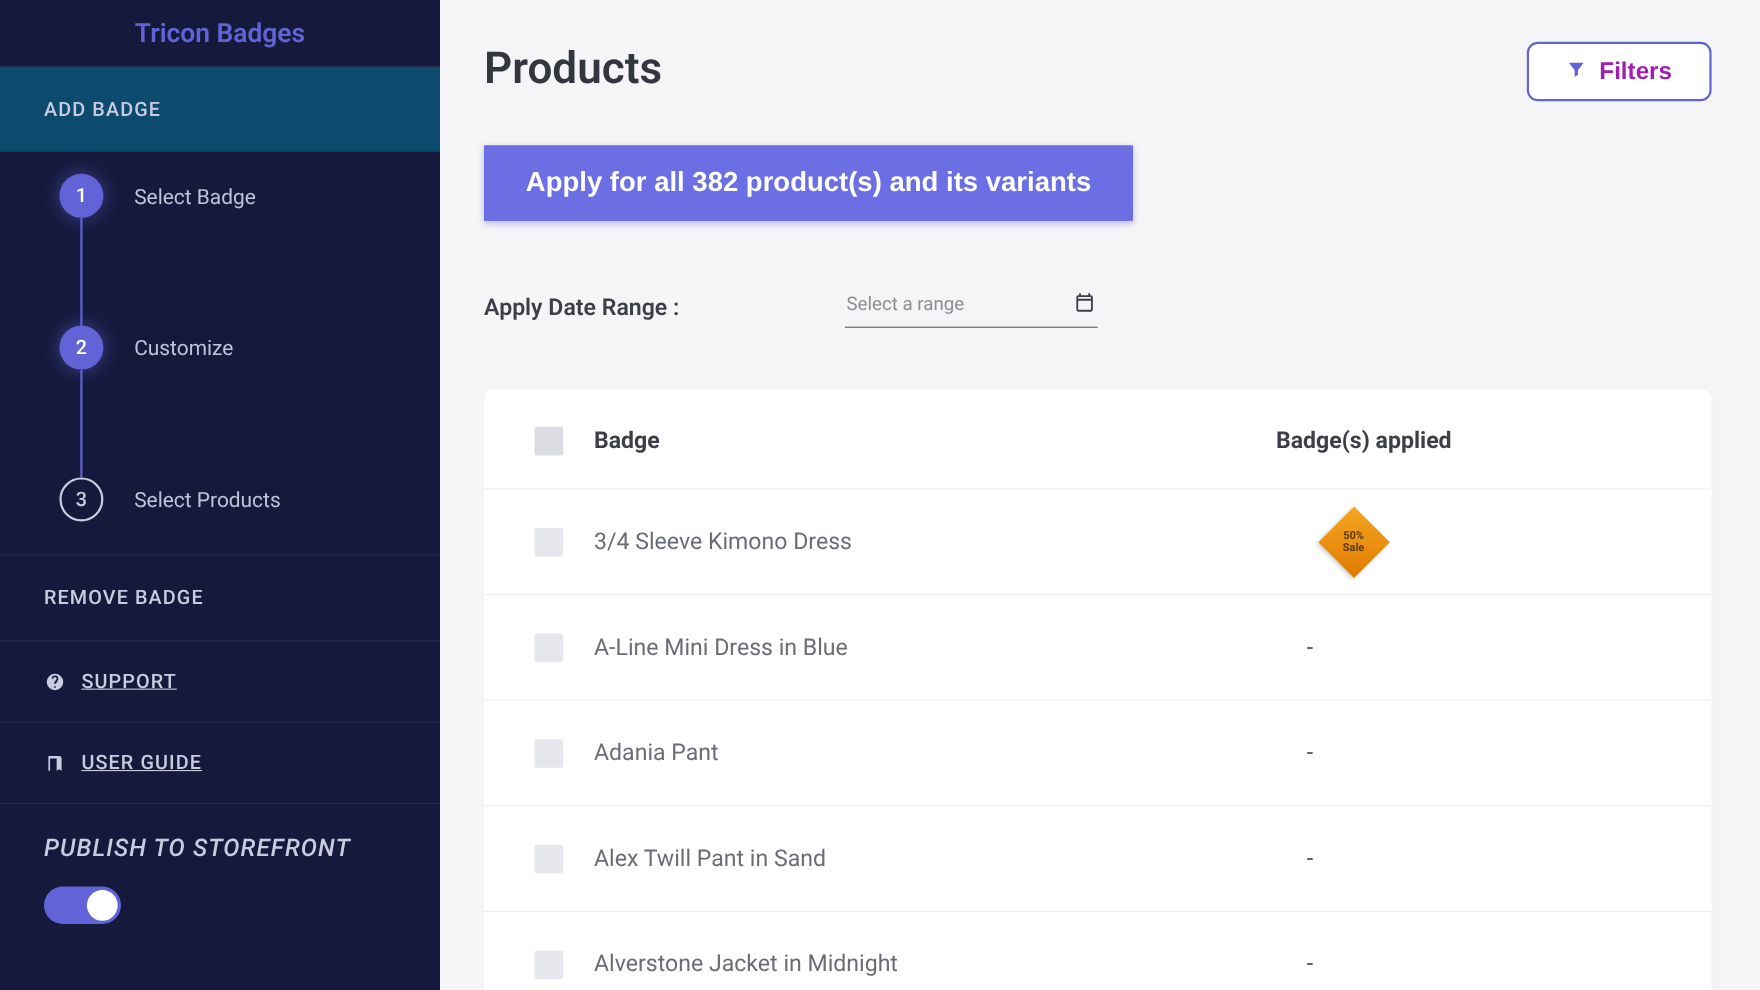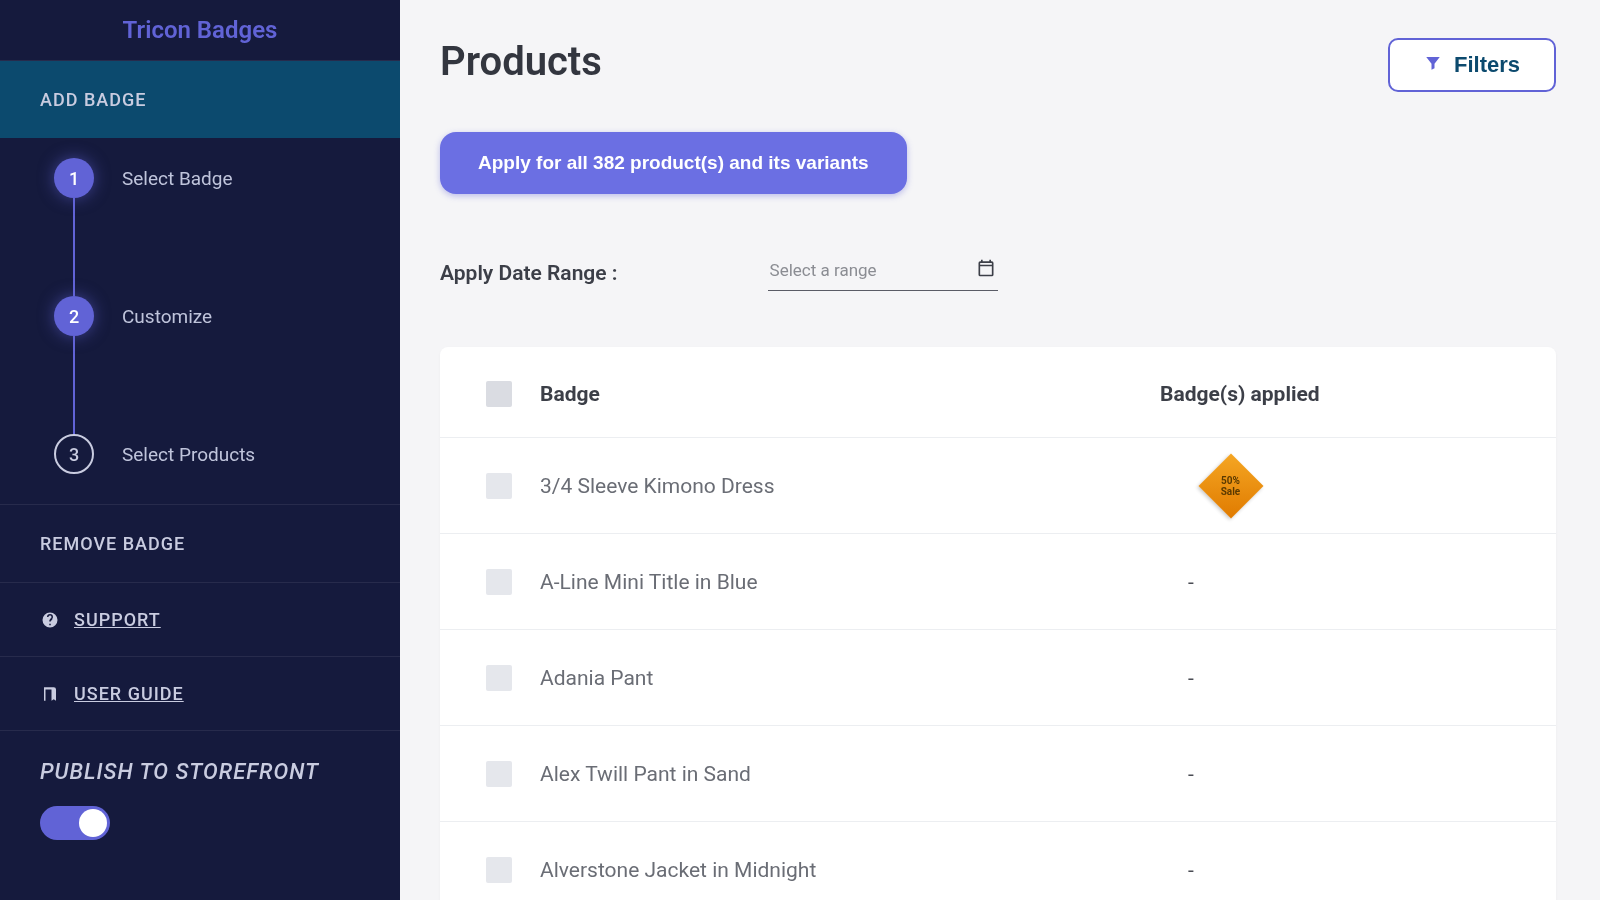--- a/index.html
+++ b/index.html
@@ -147,40 +147,40 @@
     align-items: flex-start;
     margin-top: 12px;
   }
   .page-title {
     font-size: 40px;
     font-weight: 600;
     color: #33363f;
   }
   .filters-btn {
     border: 2px solid #6163d6;
-    color: #0c4a6e;
+    color: #a21caf;
     background: #fff;
     border-radius: 10px;
     padding: 12px 34px;
     font-size: 22px;
     font-weight: 600;
     display: flex;
     align-items: center;
     gap: 12px;
     cursor: pointer;
   }
 
   .apply-all-btn {
     margin-top: 40px;
     background: #6b6fe3;
     color: #fff;
     border: none;
-    border-radius: 16px;
+    border-radius: 1px;
     padding: 20px 38px;
-    font-size: 19px;
+    font-size: 25px;
     font-weight: 600;
     cursor: pointer;
     box-shadow: 0 2px 6px rgba(97,99,214,0.4);
   }
 
   .daterange-row {
     margin-top: 60px;
     display: flex;
     align-items: center;
     gap: 150px;
@@ -373,21 +373,21 @@
           <div class="col-badges td-badges">
             <div class="badge-diamond">
               <div class="badge-diamond-inner">50%<br>Sale</div>
             </div>
           </div>
         </div>
         <div class="trow">
           <div class="col-check">
             <div class="checkbox"></div>
           </div>
-          <div class="col-title td-title">A-Line Mini Title in Blue</div>
+          <div class="col-title td-title">A-Line Mini Dress in Blue</div>
           <div class="col-badges td-badges">-</div>
         </div>
         <div class="trow">
           <div class="col-check">
             <div class="checkbox"></div>
           </div>
           <div class="col-title td-title">Adania Pant</div>
           <div class="col-badges td-badges">-</div>
         </div>
         <div class="trow">

